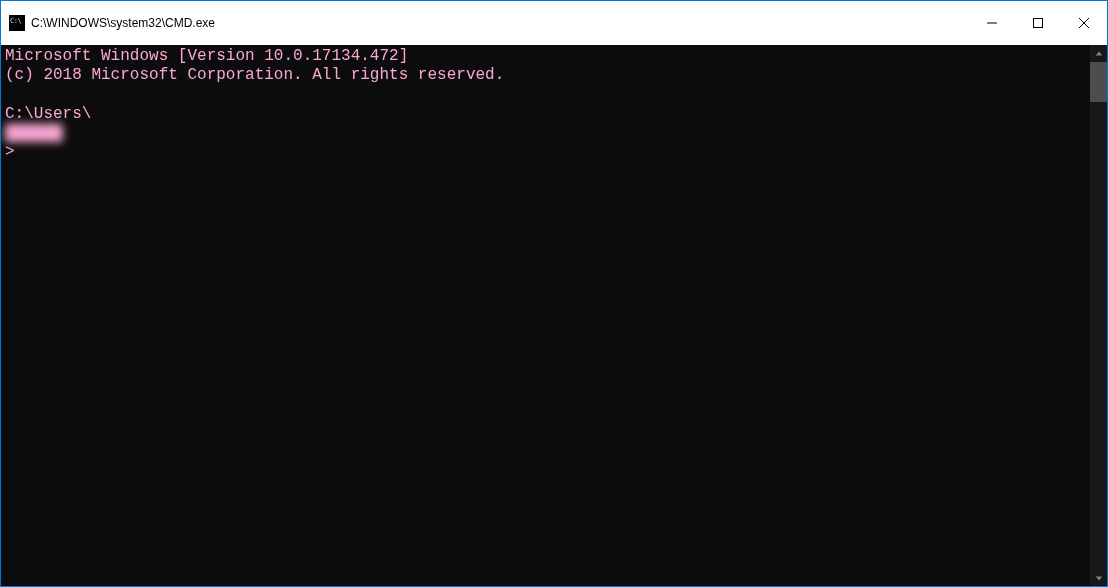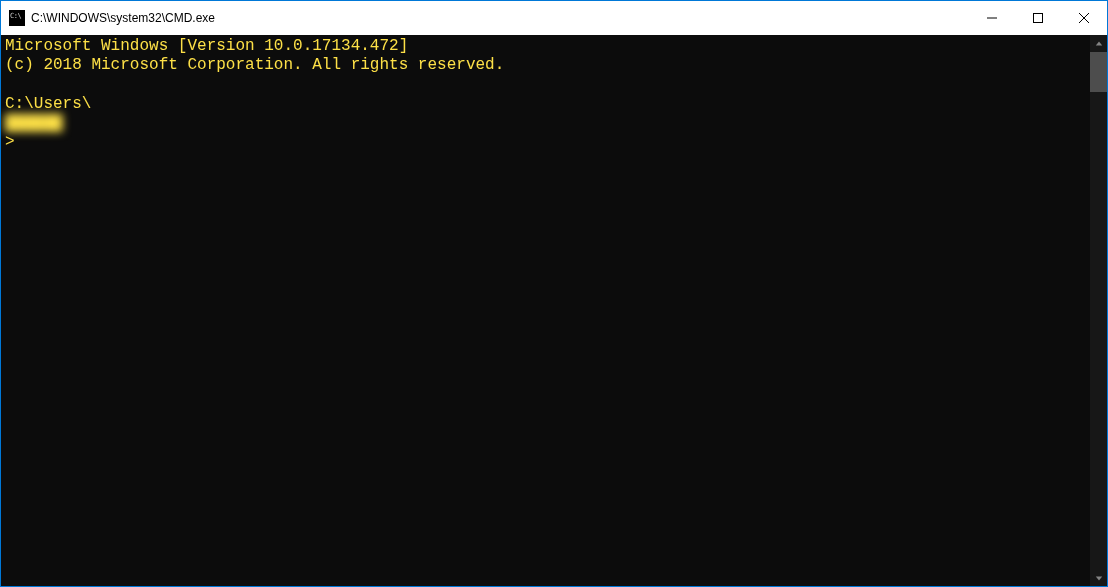--- a/index.html
+++ b/index.html
@@ -16,21 +16,21 @@
     }
     .window {
       width: 1108px;
       height: 587px;
       border: 1px solid #0078d7;
       display: flex;
       flex-direction: column;
       background: #fff;
     }
     .titlebar {
-      height: 34px;
+      height: 44px;
       background: #fff;
       display: flex;
       align-items: center;
       flex-shrink: 0;
     }
     .titlebar-icon {
       width: 16px;
       height: 16px;
       margin-left: 8px;
       margin-right: 6px;
@@ -69,21 +69,21 @@
       height: 10px;
     }
     .content-area {
       flex: 1;
       display: flex;
       overflow: hidden;
     }
     .terminal {
       flex: 1;
       background: #0c0c0c;
-      color: #fde047;
+      color: #f9a8d4;
       font-family: Consolas, "Courier New", monospace;
       font-size: 16px;
       line-height: 1.2;
       padding: 2px 4px;
       white-space: pre;
       overflow: hidden;
     }
     .prompt-line {
       display: flex;
       align-items: baseline;

